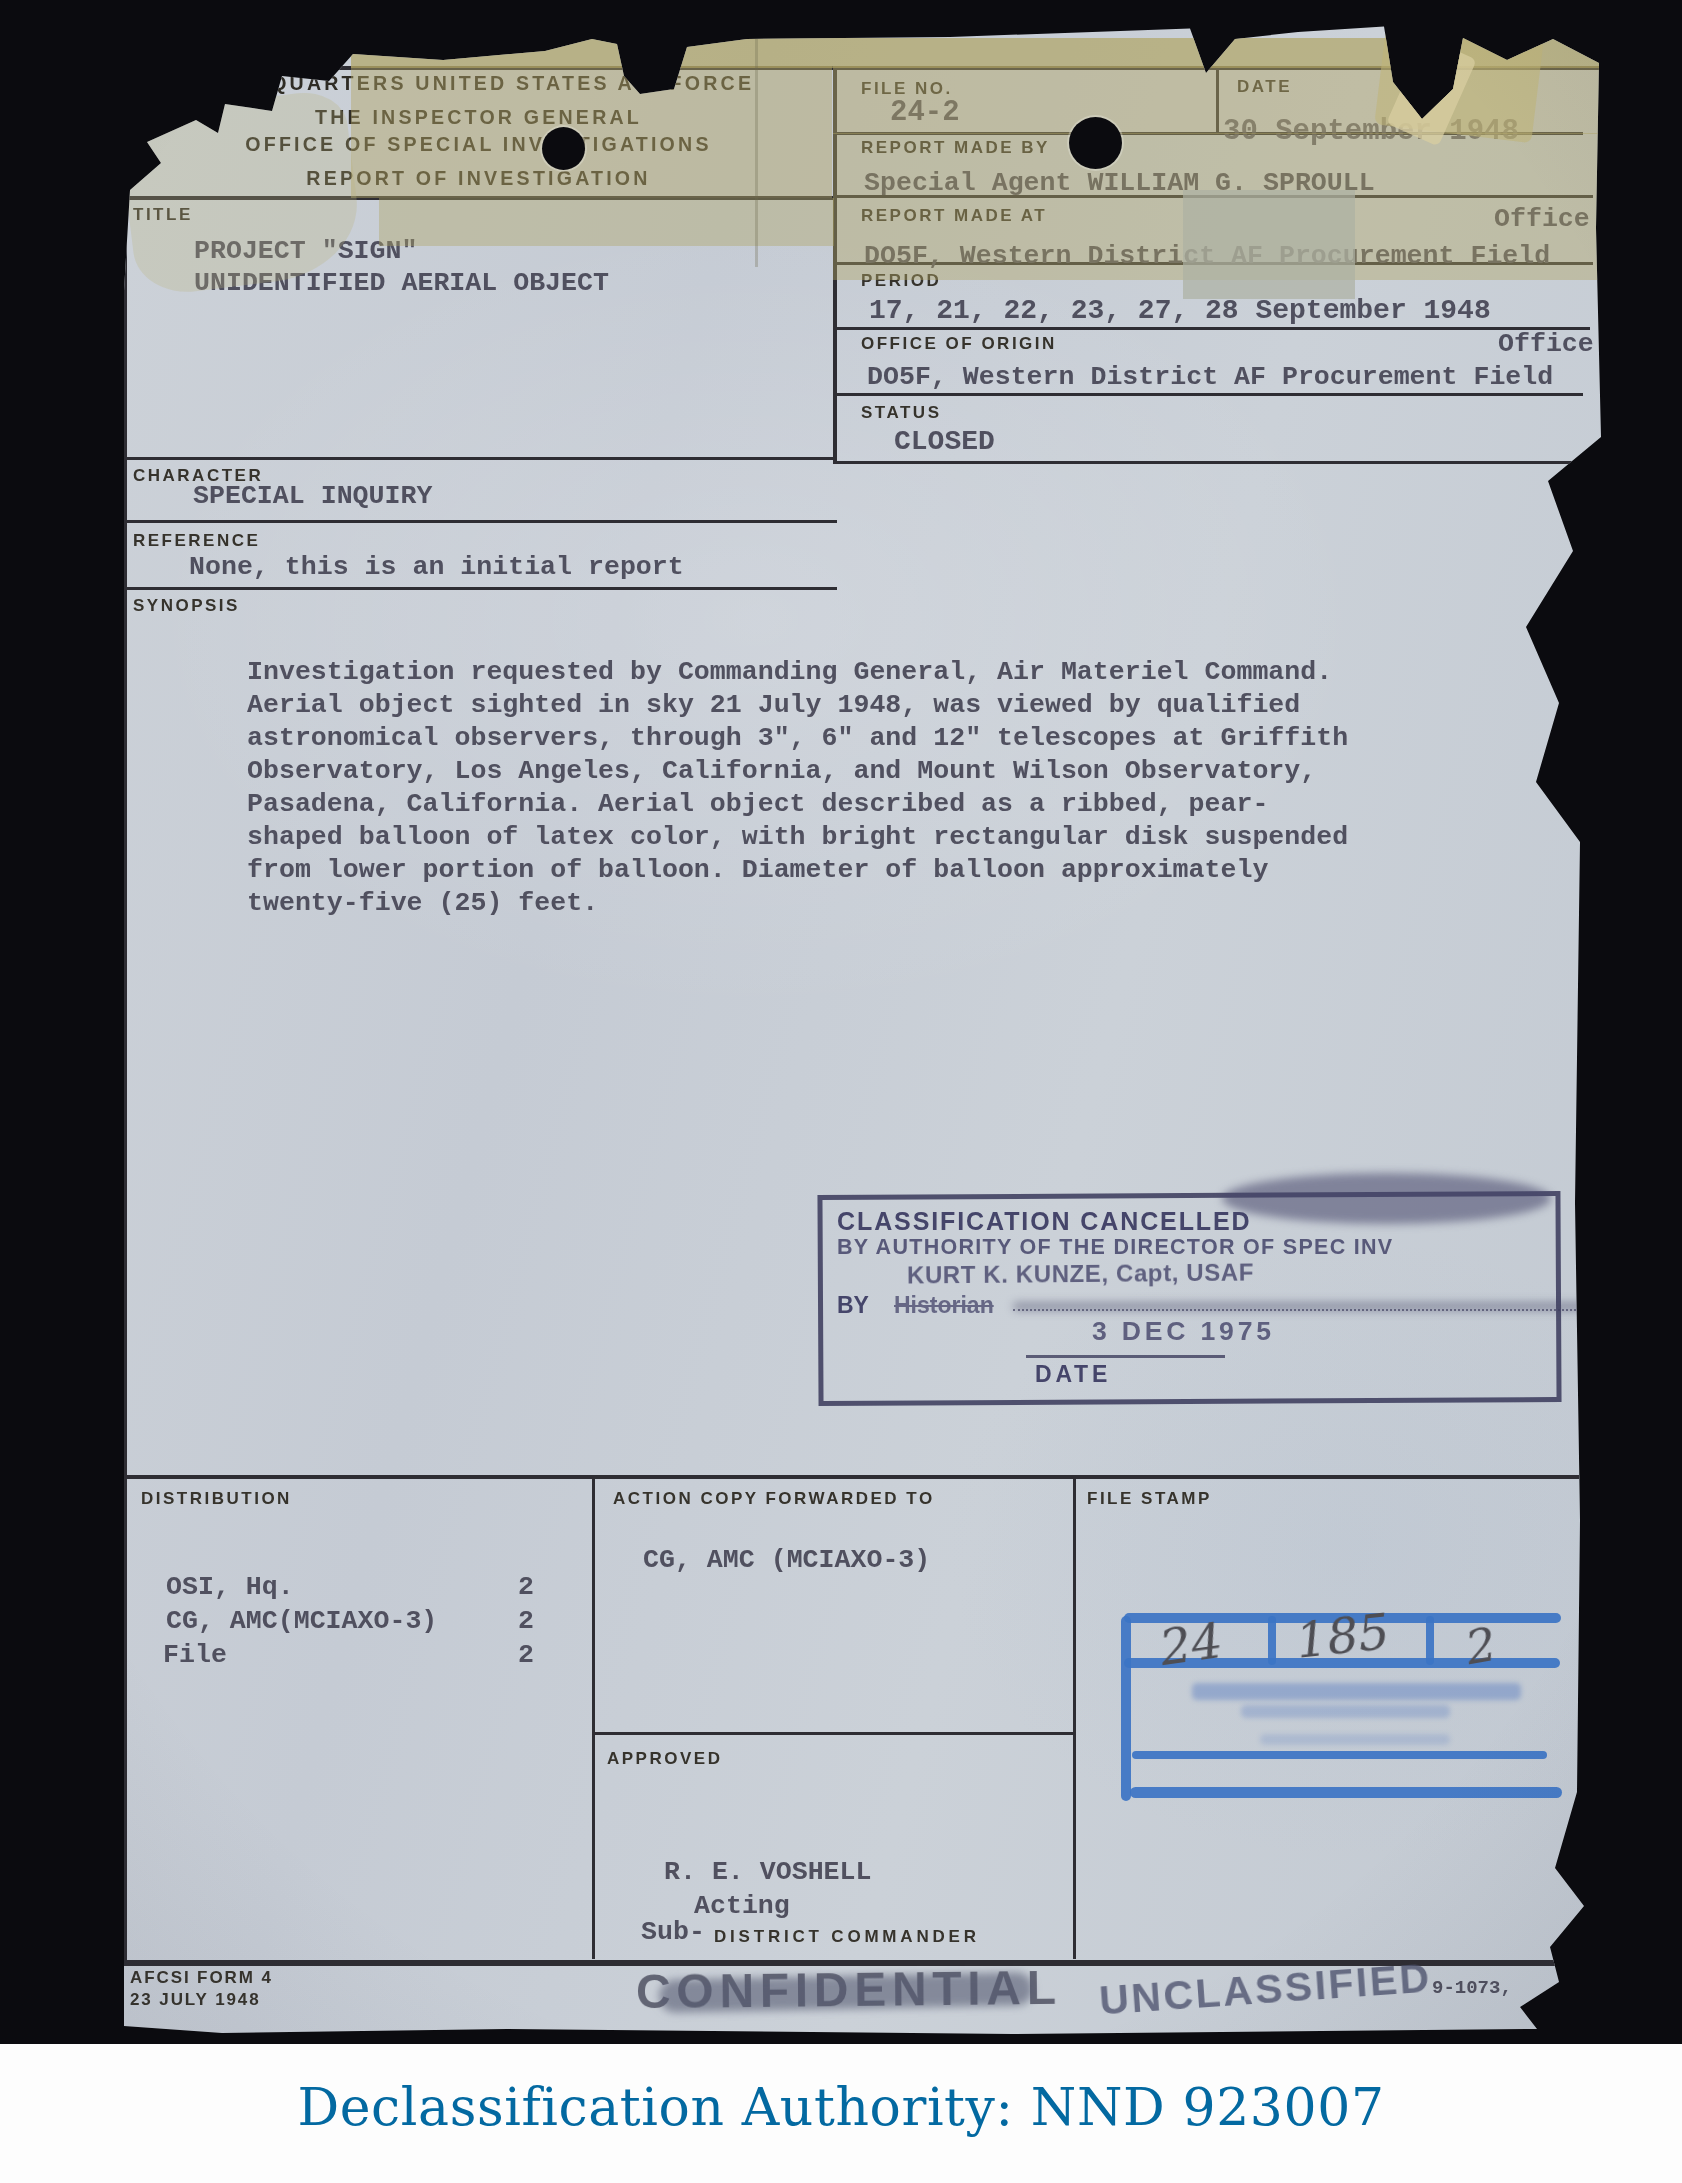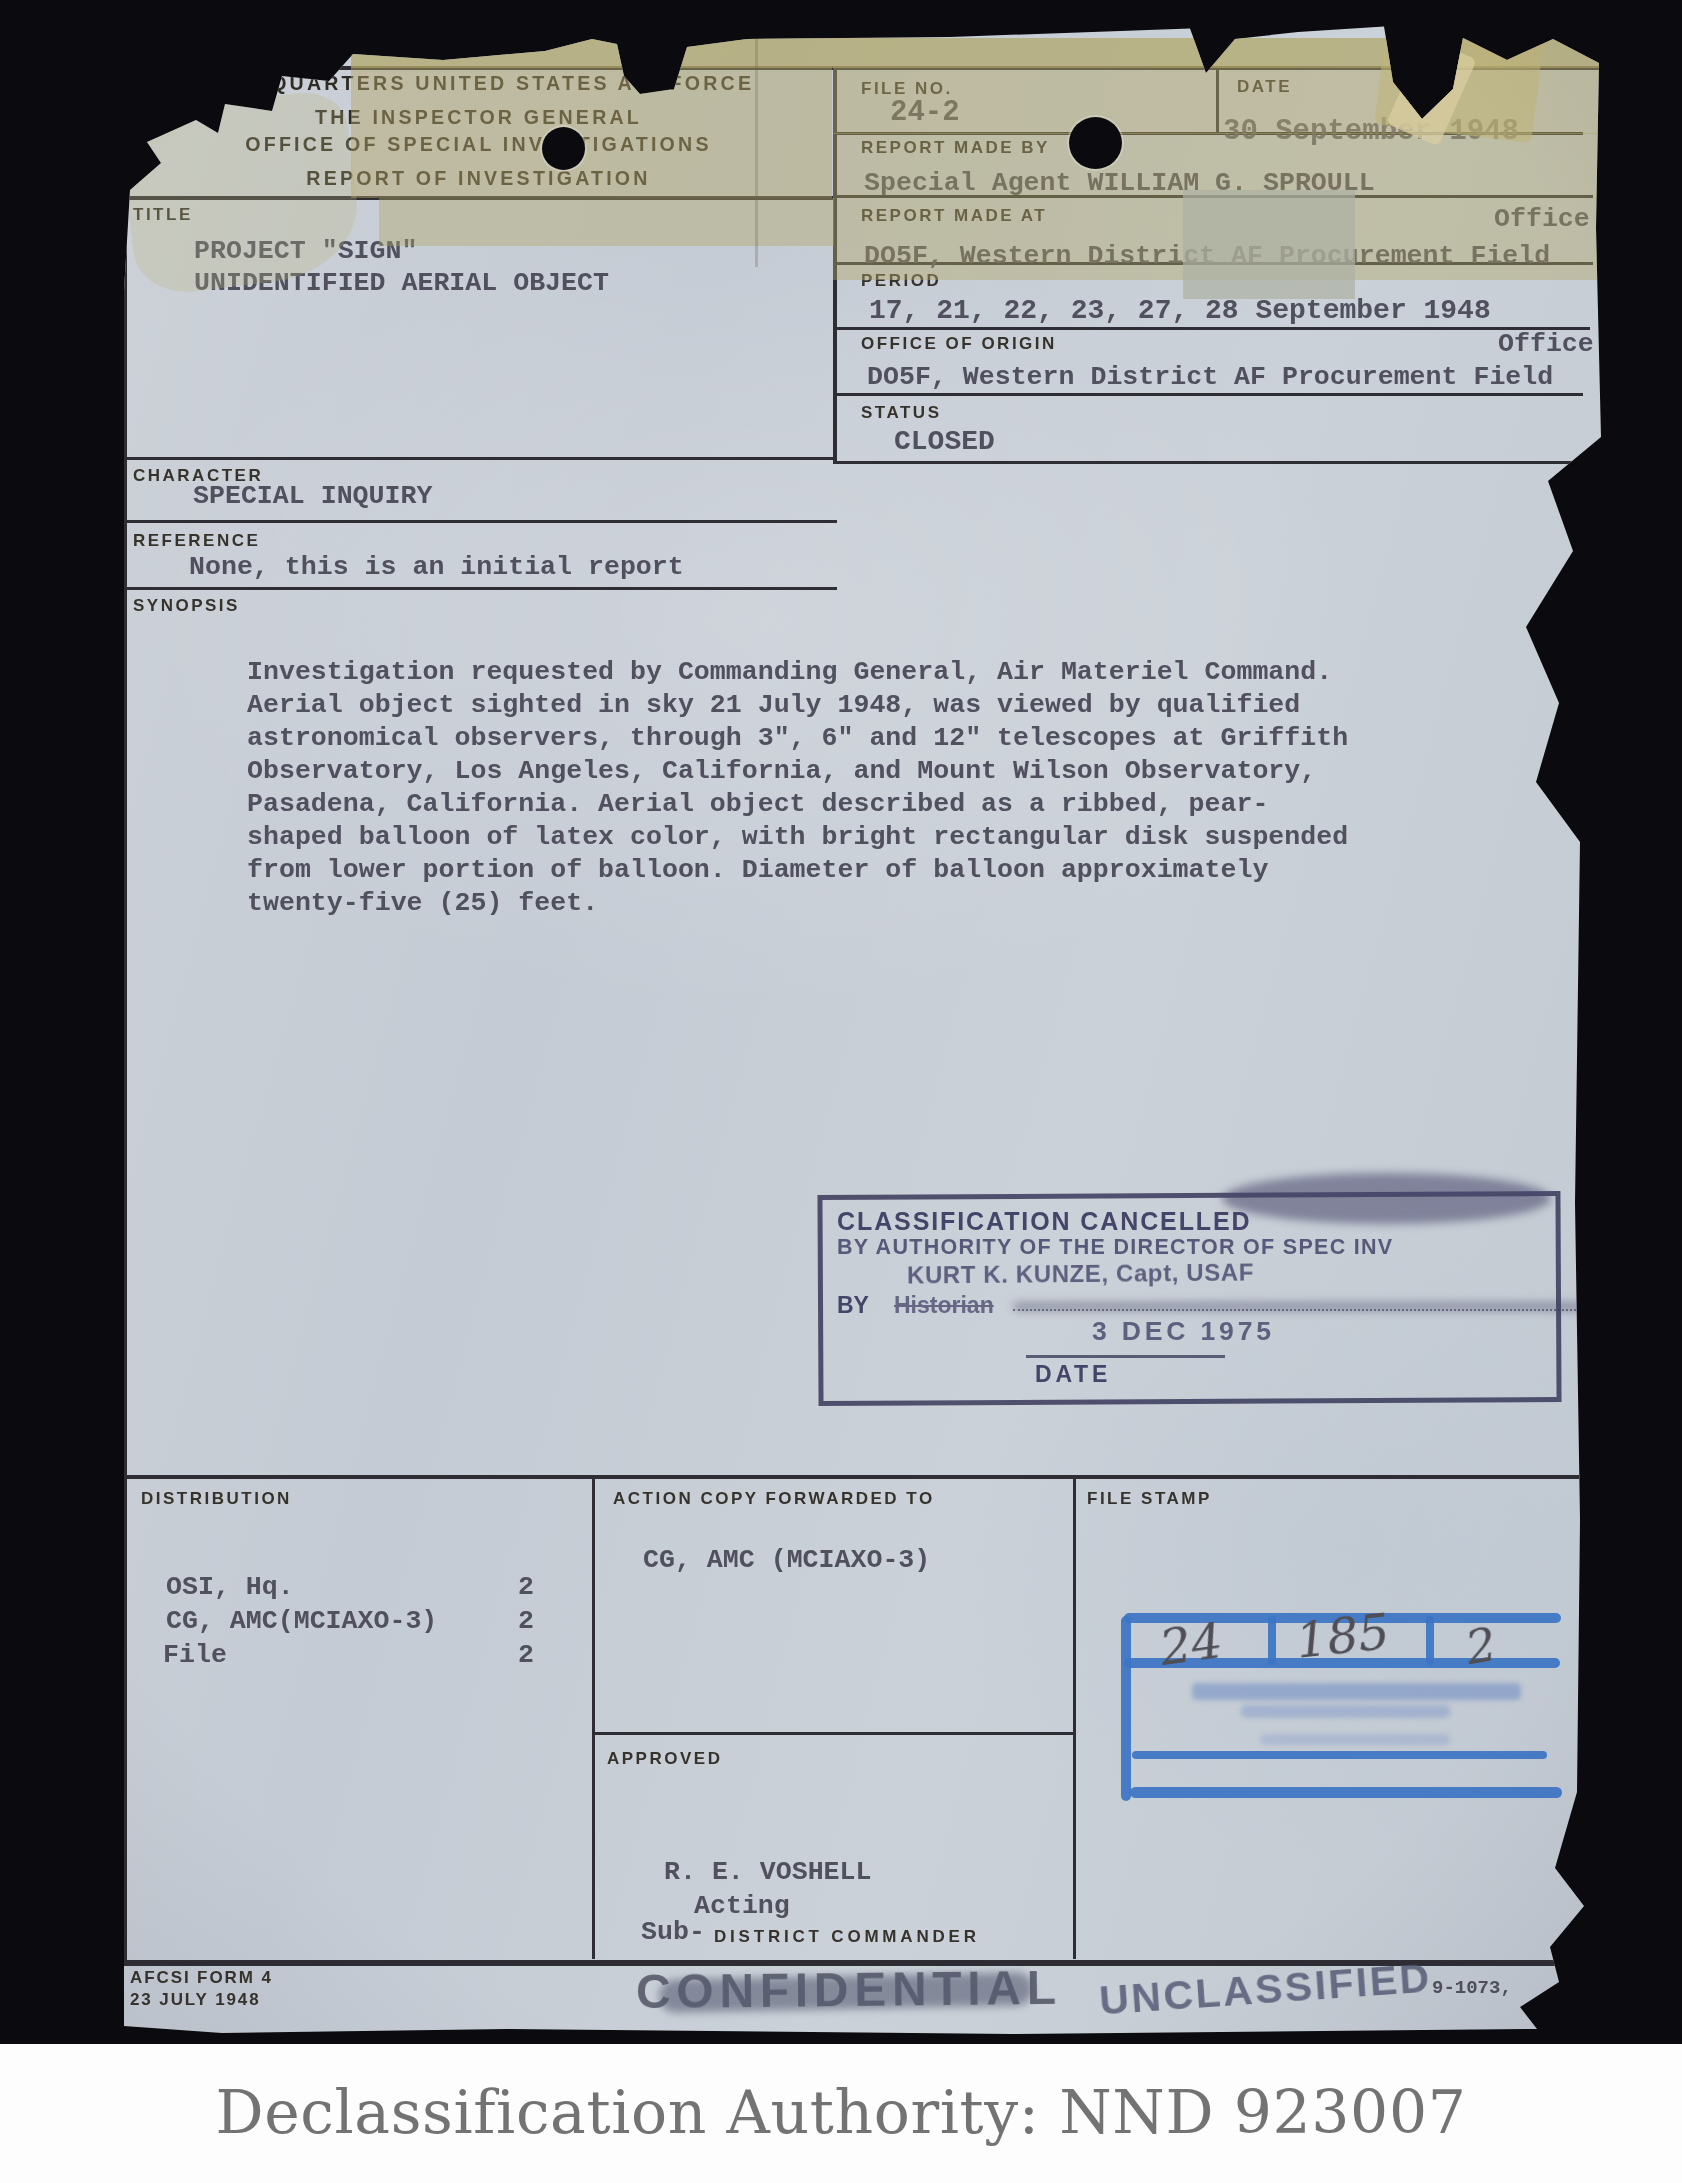--- a/index.html
+++ b/index.html
@@ -31,21 +31,21 @@
         color:#50505f;white-space:nowrap;filter:blur(0.3px);}
   .stampTxt{position:absolute;color:#45456a;font-weight:bold;white-space:nowrap;filter:blur(0.3px);}
   .blot{position:absolute;border-radius:50%;filter:blur(4.4px);}
   .tape{position:absolute;pointer-events:none;}
   .hole{position:absolute;border-radius:50%;background:#0b0b0f;box-shadow:0 0 0 1.9px rgba(235,235,225,.35);}
   .bluebar{position:absolute;background:#3c74c4;border-radius:5.7px;opacity:.92;}
   .hand{position:absolute;font-family:"DejaVu Serif",serif;font-style:italic;color:#4e4e54;filter:blur(0.4px);}
   .bluefade{position:absolute;background:rgba(70,110,190,.38);filter:blur(2.5px);border-radius:5px;}
   .caption{position:absolute;left:0;top:2044px;width:1682px;height:139px;background:#fdfdfd;}
   .caption div{position:absolute;left:0;top:33px;width:100%;text-align:center;
-       font-family:"DejaVu Serif",serif;font-size:60px;color:#737373;letter-spacing:0.6px;}
+       font-family:"DejaVu Serif",serif;font-size:52px;color:#0369a1;letter-spacing:0.6px;}
 </style>
 </head>
 <body>
 
 <div class="page">
 
   <div class="paper">
 
     <div class="hl" style="left:124px;top:66px;width:1475px;height:4.4px"></div>
     <div class="vl" style="left:124px;top:66px;width:3.2px;height:1900px"></div>

